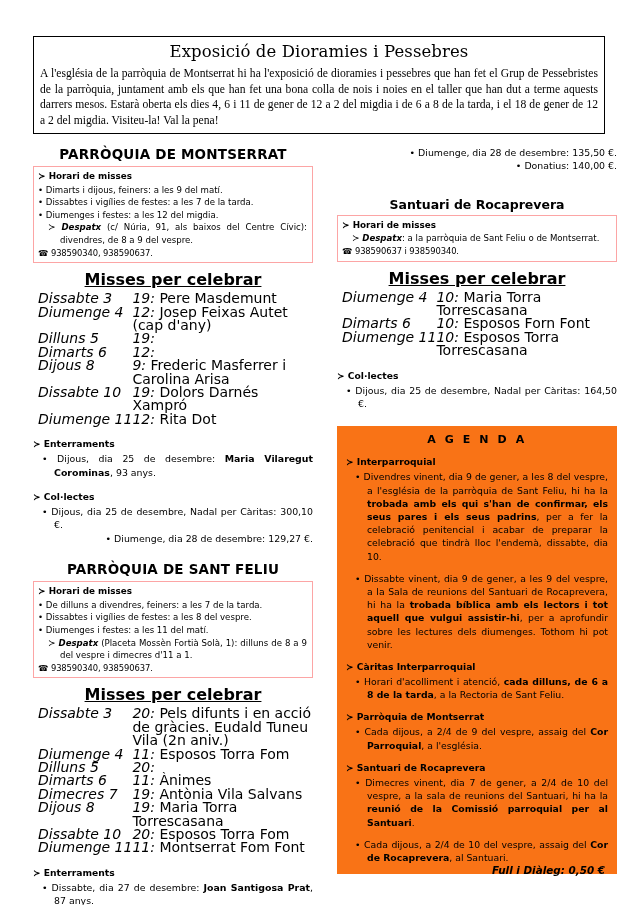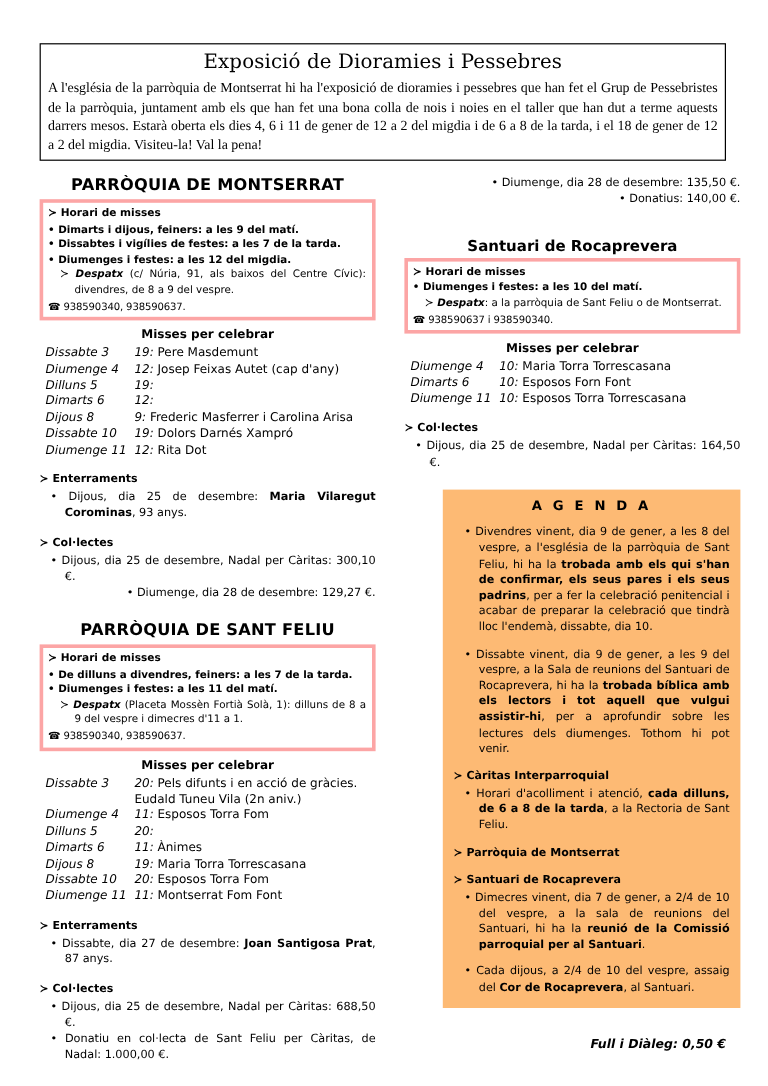--- a/index.html
+++ b/index.html
@@ -69,53 +69,54 @@
   .sanctuary-heading {
     text-align: center;
     font-weight: bold;
     font-size: 12.5px;
     margin: 0 0 3px 0;
     line-height: 15px;
   }
 
   
   .info-box {
-    border: 3px solid #fca5a5;
+    border: 1px solid #fca5a5;
     padding: 3px 5px 3px 4px;
     box-sizing: border-box;
     font-size: 8.6px;
     line-height: 12.6px;
   }
   .info-box .hd {
     font-weight: bold;
     font-size: 8.8px;
     margin-bottom: 1px;
   }
   .arrow { font-size: 9px; }
   .ln { margin: 0; }
-  .ln.bul { padding-left: 9px; text-indent: -9px; font-weight: bold; }
+  .ln.bul { padding-left: 9px; text-indent: -9px; }
   .ln.ar  { padding-left: 10px; text-indent: -10px; }
   .ln.ar-ind {
     padding-left: 22px;
     text-indent: -12px;
     text-align: justify;
   }
   .phone { font-size: 8.4px; letter-spacing: -0.1px; }
 
   
   .masses-title {
     text-align: center;
     font-weight: bold;
-    font-size: 10px;
+    font-size: 16px;
     margin: 7px 0 3px 0;
+    text-decoration: underline;
   }
   table.masses {
     width: 100%;
     border-collapse: collapse;
-    font-size: 10px;
+    font-size: 14px;
     line-height: 13.4px;
   }
   table.masses td {
     vertical-align: top;
     padding: 0;
   }
   table.masses td.day {
     font-style: italic;
     width: 74px;
     padding-left: 5px;
@@ -138,25 +139,24 @@
     line-height: 13.4px;
     padding-left: 21px;
     text-indent: -12px;
     text-align: justify;
     margin: 0;
   }
   .item.nj { text-align: right; }
 
   
   .agenda {
-    background: #fdba74;
+    background: #f97316;
     padding: 7px 9px 10px 9px;
     box-sizing: border-box;
     margin-top: 16px;
-    margin-left: 32px;
   }
   .agenda-title {
     text-align: center;
     font-weight: bold;
     font-size: 11px;
     letter-spacing: 2.6px;
     margin-bottom: 9px;
   }
   .agenda .sect { margin-top: 9px; }
   .agenda .sect:first-of-type { margin-top: 0; }
@@ -283,20 +283,24 @@
         <div class="hd ln ar">
           <span class="arrow">≻</span>
           <span>Horari de misses</span>
         </div>
         <div class="ln bul">
           <span>•</span>
           <span>De dilluns a divendres, feiners: a les 7 de la tarda.</span>
         </div>
         <div class="ln bul">
           <span>•</span>
+          <span>Dissabtes i vigílies de festes: a les 8 del vespre.</span>
+        </div>
+        <div class="ln bul">
+          <span>•</span>
           <span>Diumenges i festes: a les 11 del matí.</span>
         </div>
         <div class="ln ar-ind">
           <span class="arrow">≻</span>
           <b><i><span>Despatx</span></i></b><span> (Placeta Mossèn Fortià Solà, 1): dilluns de 8 a 9 del vespre i dimecres d'11 a 1.</span>
         </div>
         <div class="ln phone">
           <span>☎</span>
           <span>938590340, 938590637.</span>
         </div>
@@ -313,20 +317,24 @@
             <td class="day">Diumenge 4</td>
             <td class="det"><span class="hour">11:</span> <span>Esposos Torra Fom</span></td>
           </tr>
           <tr>
             <td class="day">Dilluns 5</td>
             <td class="det"><span class="hour">20:</span> <span></span></td>
           </tr>
           <tr>
             <td class="day">Dimarts 6</td>
             <td class="det"><span class="hour">11:</span> <span>Ànimes</span></td>
+          </tr>
+          <tr>
+            <td class="day">Dimecres 7</td>
+            <td class="det"><span class="hour">19:</span> <span>Antònia Vila Salvans</span></td>
           </tr>
           <tr>
             <td class="day">Dijous 8</td>
             <td class="det"><span class="hour">19:</span> <span>Maria Torra Torrescasana</span></td>
           </tr>
           <tr>
             <td class="day">Dissabte 10</td>
             <td class="det"><span class="hour">20:</span> <span>Esposos Torra Fom</span></td>
           </tr>
           <tr>
@@ -378,24 +386,20 @@
     </div>
 
     <div style="margin-top:24px;">
       <div class="sanctuary-heading">Santuari de Rocaprevera</div>
 
       <div class="info-box">
         <div class="hd ln ar">
           <span class="arrow">≻</span>
           <span>Horari de misses</span>
         </div>
-        <div class="ln bul">
-          <span>•</span>
-          <span>Diumenges i festes: a les 10 del matí.</span>
-        </div>
         <div class="ln ar-ind">
           <span class="arrow">≻</span>
           <b><i><span>Despatx</span></i></b><span>: a la parròquia de Sant Feliu o de Montserrat.</span>
         </div>
         <div class="ln phone">
           <span>☎</span>
           <span>938590637 i 938590340.</span>
         </div>
       </div>
 
@@ -426,20 +430,24 @@
           <span>•</span>
           <span>Dijous, dia 25 de desembre, Nadal per Càritas: 164,50 €.</span>
         </div>
       </div>
     </div>
 
     <div class="agenda">
       <div class="agenda-title">A G E N D A</div>
 
       <div class="sect" style="margin-top:0;">
+        <div class="sect-hd">
+          <span class="arrow">≻</span>
+          <span>Interparroquial</span>
+        </div>
         <div class="item">
           <span>•</span>
           <span>Divendres vinent, dia 9 de gener, a les 8 del vespre, a l'església de la parròquia de Sant Feliu, hi ha la </span><b>trobada amb els qui s'han de confirmar, els seus pares i els seus padrins</b><span>, per a fer la celebració penitencial i acabar de preparar la celebració que tindrà lloc l'endemà, dissabte, dia 10.</span>
         </div>
         <div class="item" style="margin-top:9px;">
           <span>•</span>
           <span>Dissabte vinent, dia 9 de gener, a les 9 del vespre, a la Sala de reunions del Santuari de Rocaprevera, hi ha la </span><b>trobada bíblica amb els lectors i tot aquell que vulgui assistir-hi</b><span>, per a aprofundir sobre les lectures dels diumenges. Tothom hi pot venir.</span>
         </div>
       </div>
 
@@ -451,20 +459,24 @@
         <div class="item">
           <span>•</span>
           <span>Horari d'acolliment i atenció, </span><b>cada dilluns, de 6 a 8 de la tarda</b><span>, a la Rectoria de Sant Feliu.</span>
         </div>
       </div>
 
       <div class="sect">
         <div class="sect-hd">
           <span class="arrow">≻</span>
           <span>Parròquia de Montserrat</span>
+        </div>
+        <div class="item">
+          <span>•</span>
+          <span>Cada dijous, a 2/4 de 9 del vespre, assaig del </span><b>Cor Parroquial</b><span>, a l'església.</span>
         </div>
       </div>
 
       <div class="sect">
         <div class="sect-hd">
           <span class="arrow">≻</span>
           <span>Santuari de Rocaprevera</span>
         </div>
         <div class="item">
           <span>•</span>

